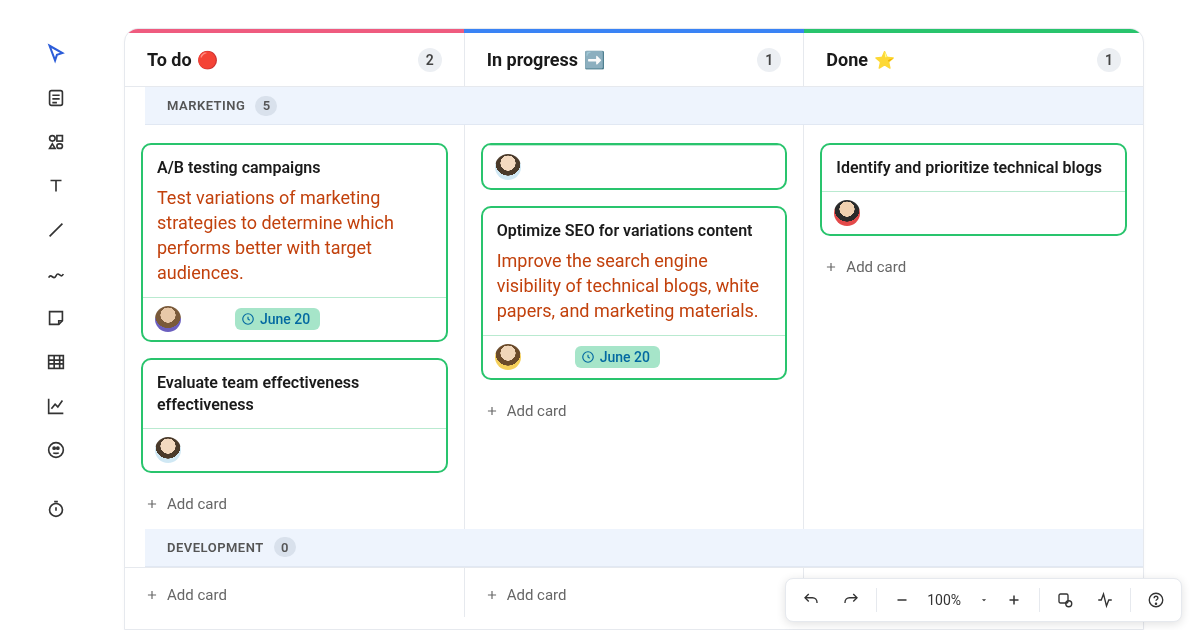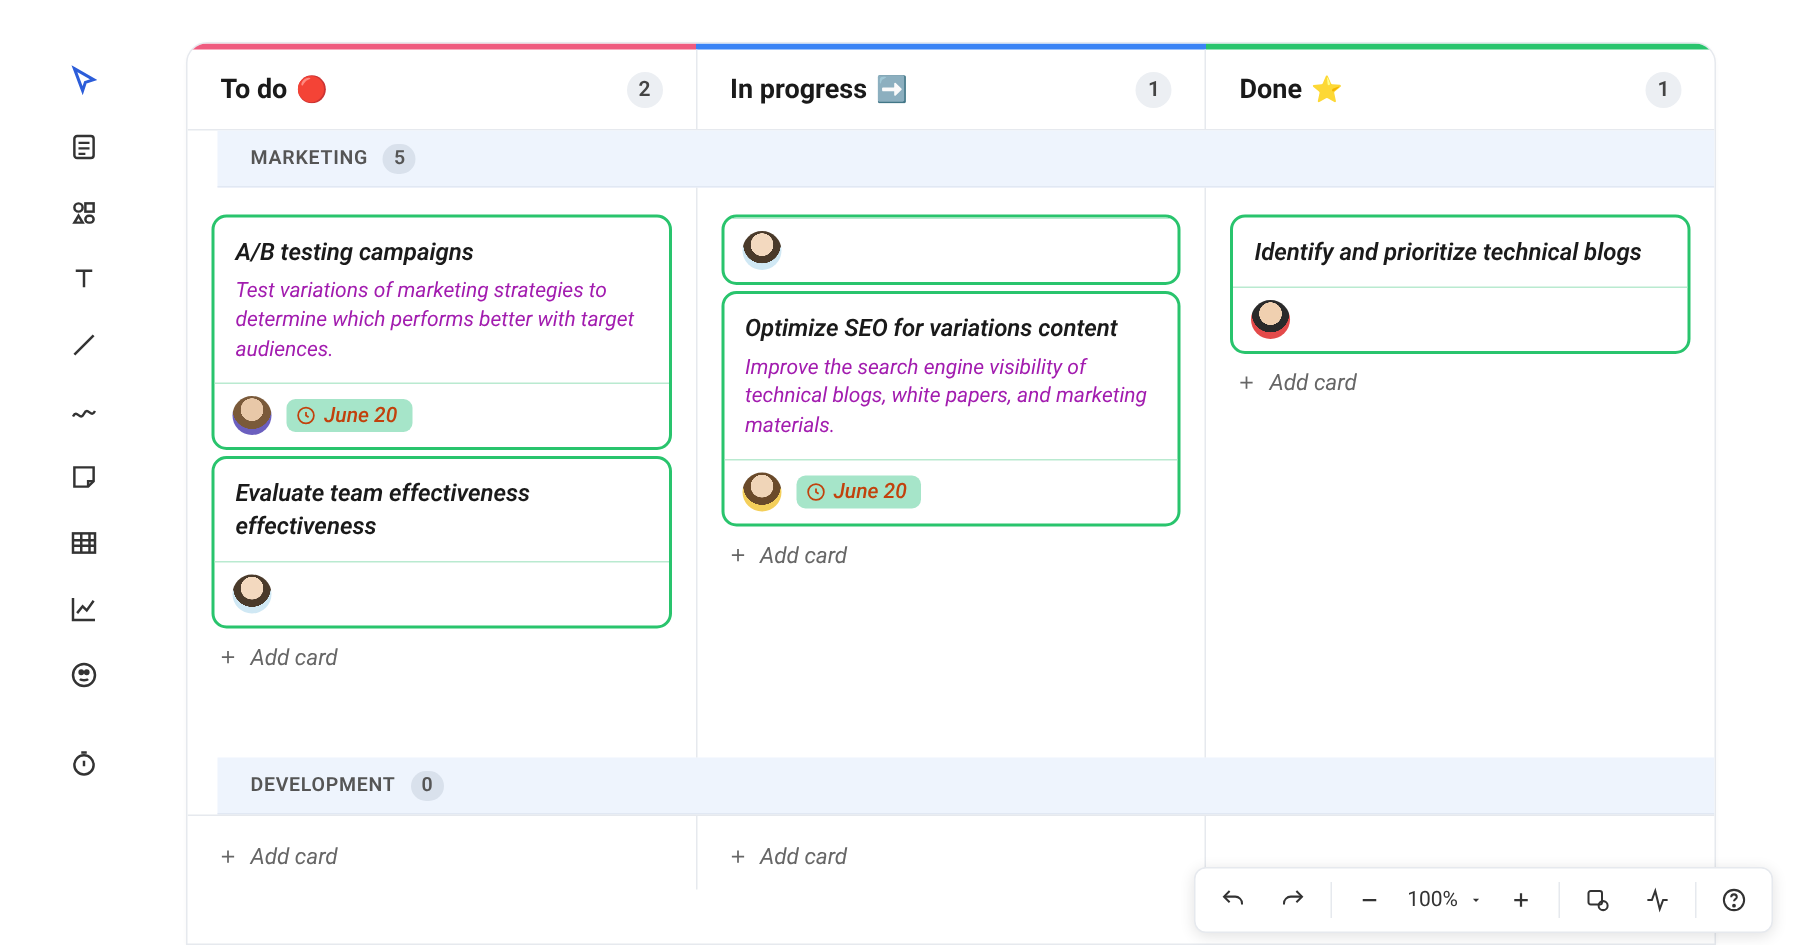--- a/index.html
+++ b/index.html
@@ -105,60 +105,60 @@
   justify-content: center;
   padding: 0 7px;
 }
 .columns { display: flex; min-height: 380px; }
 .column {
   flex: 1;
   border-right: 1px solid #e6e9ee;
   padding: 18px 16px 10px 16px;
   display: flex;
   flex-direction: column;
-  gap: 4px;
-  font-style: italic;
+  gap: 16px;
 }
 .column:last-child { border-right: none; }
 .card {
   border: 2px solid #29c46d;
   border-radius: 10px;
   background: #fff;
   overflow: hidden;
 }
 .card-body { padding: 12px 14px 12px 14px; }
 .card-title { font-size: 16px; font-weight: 600; color: #1a1a1a; line-height: 1.35; }
-.card-desc { font-size: 14px; color: #a21caf; margin-top: 6px; line-height: 1.4; }
+.card-desc { font-size: 18px; color: #c2410c; margin-top: 6px; line-height: 1.4; }
 .card-foot {
   border-top: 1px solid #b9ead0;
   padding: 8px 12px;
   display: flex;
   align-items: center;
   gap: 10px;
 }
 .avatar {
   width: 26px;
   height: 26px;
   border-radius: 50%;
   display: inline-block;
 }
 .av1 { background: radial-gradient(circle at 50% 35%, #e8c8a8 35%, #7a5a3a 36%, #7a5a3a 60%, #6b5fbf 61%); }
 .av2 { background: radial-gradient(circle at 50% 35%, #f3d9bf 35%, #4a3a2a 36%, #4a3a2a 58%, #d0e8f4 59%); }
 .av3 { background: radial-gradient(circle at 50% 35%, #f0d5b8 35%, #6a4a2a 36%, #6a4a2a 58%, #f4cf5a 59%); }
 .av4 { background: radial-gradient(circle at 50% 35%, #f0d0b0 35%, #2a2a2a 36%, #2a2a2a 58%, #e34a4a 59%); }
 .date-chip {
   background: #a6e5c9;
-  color: #c2410c;
+  color: #0369a1;
   font-size: 14px;
   font-weight: 500;
   border-radius: 6px;
   padding: 3px 10px 3px 6px;
   display: flex;
   align-items: center;
   gap: 5px;
+  margin-left: 44px;
 }
 .date-chip svg { width: 14px; height: 14px; }
 .add-card {
   display: flex;
   align-items: center;
   gap: 8px;
   color: #666;
   font-size: 15px;
   padding: 6px 4px;
   cursor: pointer;
@@ -185,21 +185,21 @@
   height: 38px;
   display: flex;
   align-items: center;
   justify-content: center;
   border-radius: 6px;
   cursor: pointer;
   color: #333;
 }
 .bt-btn svg { width: 18px; height: 18px; }
 .bt-sep { width: 1px; height: 24px; background: #e6e9ee; margin: 0 4px; }
-.zoom-label { font-size: 14px; color: #333; padding: 0 4px; display: flex; align-items: center; gap: 7px; cursor: pointer;}
+.zoom-label { font-size: 14px; color: #333; padding: 0 4px; display: flex; align-items: center; gap: 18px; cursor: pointer;}
 .zoom-label svg { width: 10px; height: 10px; }
 .emoji { font-size: 17px; }
 </style>
 </head>
 <body>
 
 <div class="sidebar">
   <div class="side-btn">
     <svg viewBox="0 0 24 24" fill="none" stroke="currentColor" stroke-width="2.2">
         <path d="M5 3l14 8-6 2-2 6z"></path>

